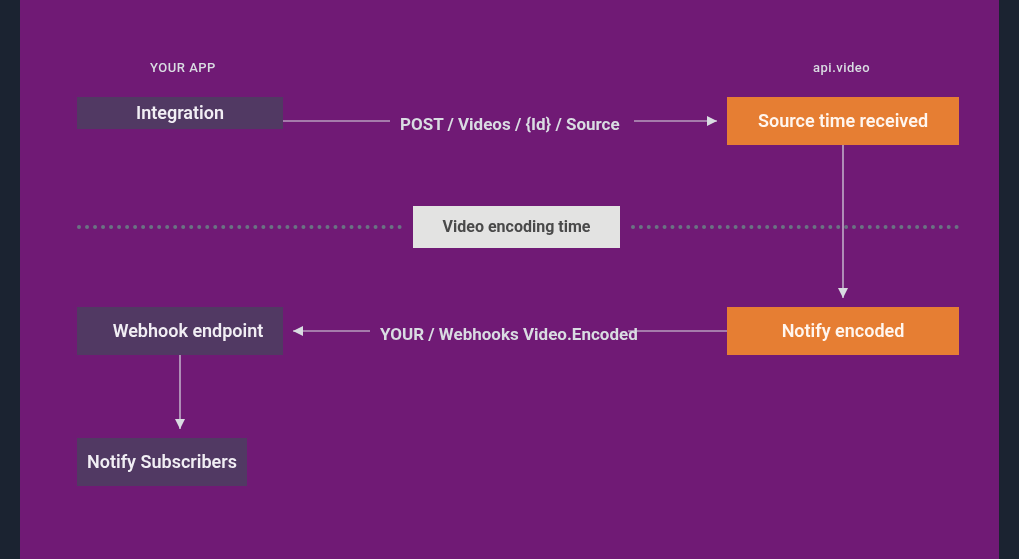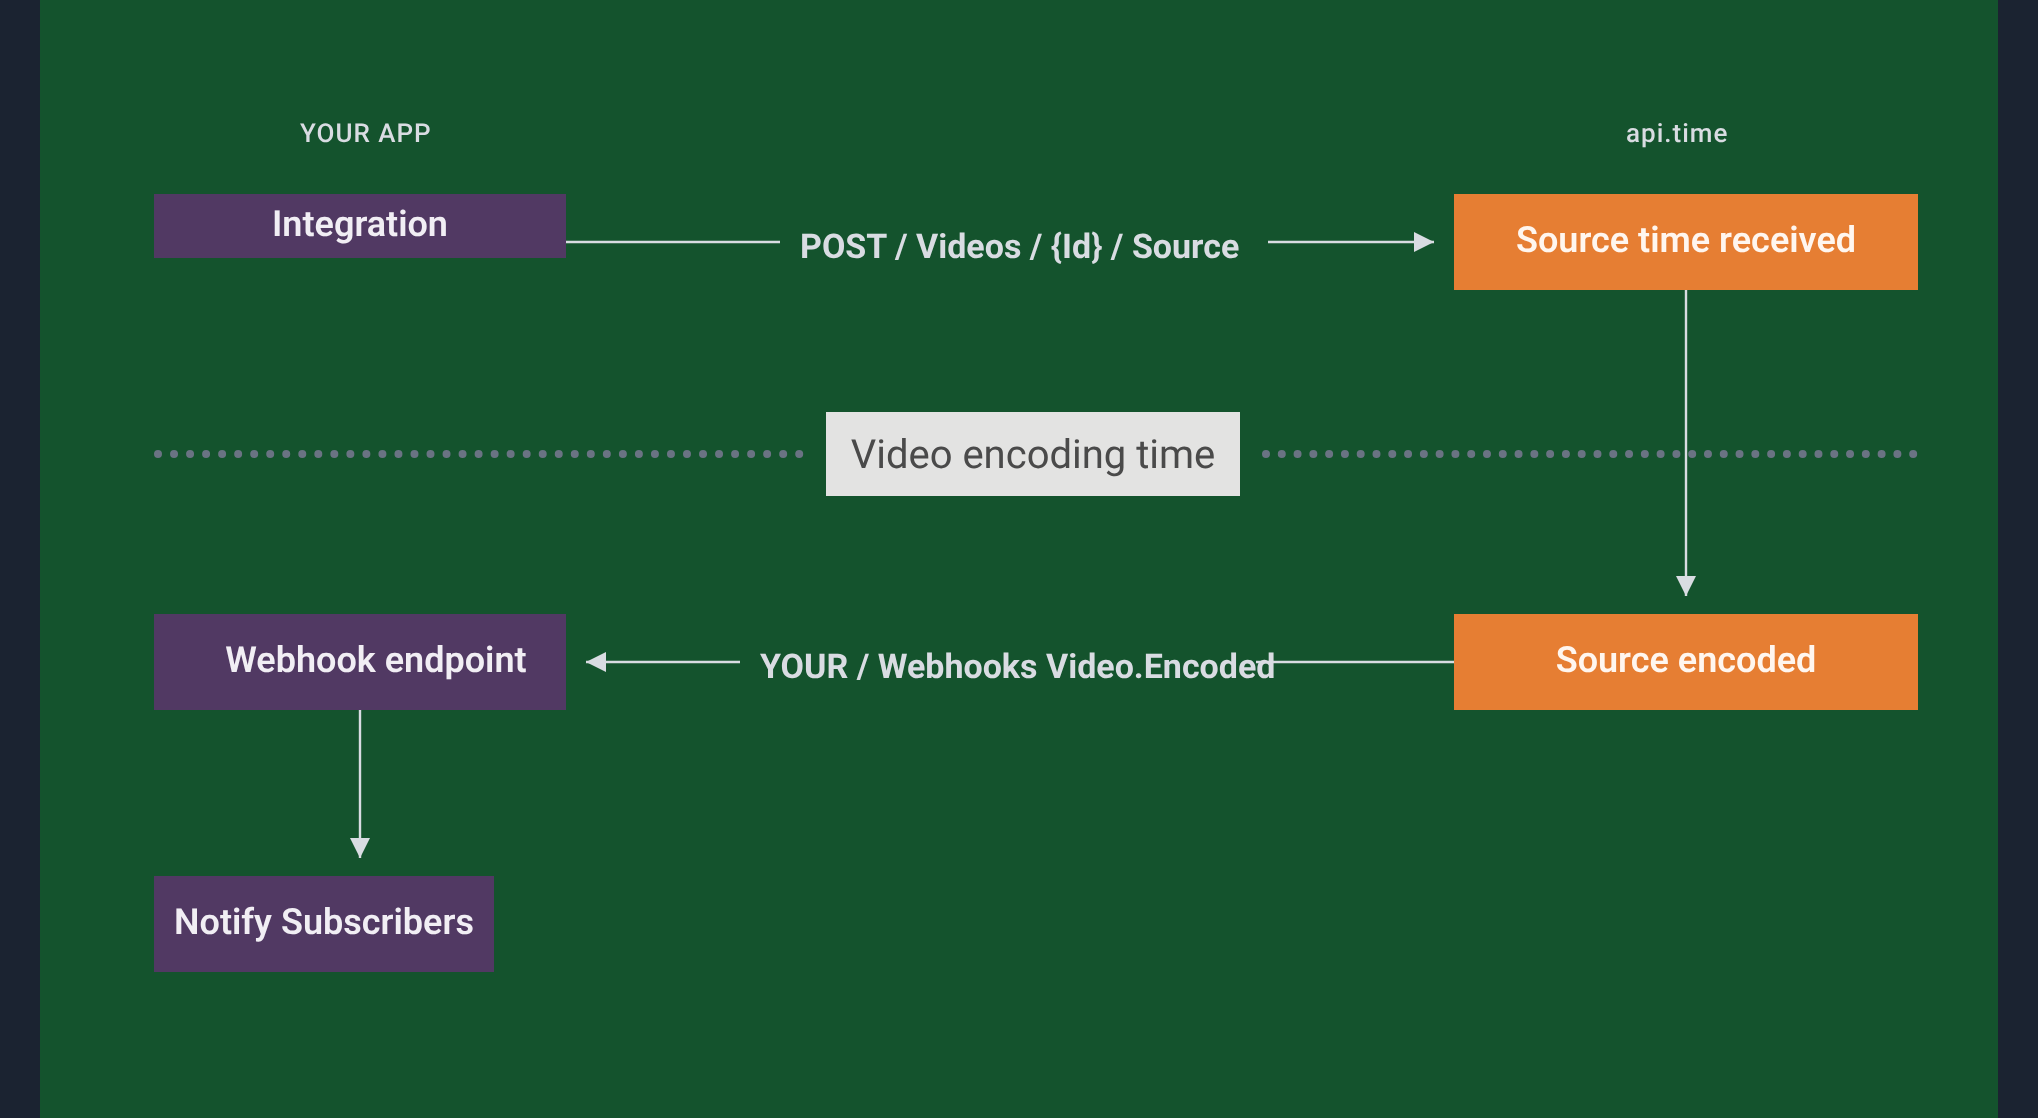--- a/index.html
+++ b/index.html
@@ -9,21 +9,21 @@
     font-family: -apple-system, BlinkMacSystemFont, "Segoe UI", Roboto, Helvetica, Arial, sans-serif;
     position: relative;
     overflow: hidden;
   }
   .canvas {
     position: absolute;
     left: 20px;
     top: 0;
     width: 979px;
     height: 559px;
-    background: #14532d;
+    background: #701a75;
   }
   .label-top {
     position: absolute;
     color: #d9dce2;
     font-size: 13px;
     letter-spacing: 0.5px;
     font-weight: 500;
   }
   .box {
     position: absolute;
@@ -32,21 +32,21 @@
     justify-content: center;
     font-size: 18px;
     font-weight: 600;
     color: #f1eef4;
     padding: 0 10px;
     text-align: center;
     line-height: 1.2;
   }
   .box-purple { background: #513963; color: #f1eef4; }
   .box-orange { background: #e67e33; color: #fff6ef; }
-  .box-grey   { background: #e3e3e2; color: #4a4a4a; font-weight: 400; font-size: 20px; }
+  .box-grey   { background: #e3e3e2; color: #4a4a4a; font-weight: 700; font-size: 16px; }
   .flow-text {
     position: absolute;
     color: #d9dce2;
     font-size: 17px;
     font-weight: 700;
     text-align: left;
     white-space: nowrap;
   }
   .dotted-line {
     position: absolute;
@@ -61,33 +61,33 @@
   }
   .arrow-stroke { stroke: #d9dce2; stroke-width: 1.2; fill: none; }
   .arrow-head   { fill: #d9dce2; }
 </style>
 </head>
 <body>
 
 <div class="canvas">
 
   <div class="label-top" style="left:130px; top:60px;">YOUR APP</div>
-  <div class="label-top" style="left:793px; top:60px;">api.time</div>
+  <div class="label-top" style="left:793px; top:60px;">api.video</div>
 
   <div class="box box-purple" style="left:57px; top:97px; width:206px; height:32px;">Integration</div>
   <div class="box box-orange" style="left:707px; top:97px; width:232px; height:48px;">Source time received</div>
 
   <div class="flow-text" style="left:380px; top:114px;">POST / Videos / {Id} / Source</div>
 
   <div class="dotted-line" style="left:57px; top:225px; width:325px;"></div>
   <div class="dotted-line" style="left:611px; top:225px; width:328px;"></div>
   <div class="box box-grey" style="left:393px; top:206px; width:207px; height:42px;">Video encoding time</div>
 
   <div class="box box-purple" style="left:57px; top:307px; width:206px; height:48px;padding-left:26px;">Webhook endpoint</div>
-  <div class="box box-orange" style="left:707px; top:307px; width:232px; height:48px;">Source encoded</div>
+  <div class="box box-orange" style="left:707px; top:307px; width:232px; height:48px;">Notify encoded</div>
 
   <div class="flow-text" style="left:360px; top:324px;">YOUR / Webhooks Video.Encoded</div>
 
   <div class="box box-purple" style="left:57px; top:438px; width:170px; height:48px;">Notify Subscribers</div>
 
   <svg class="arrows">
 
     <line class="arrow-stroke" x1="263" y1="121" x2="370" y2="121"></line>
 
     <line class="arrow-stroke" x1="614" y1="121" x2="697" y2="121"></line>

